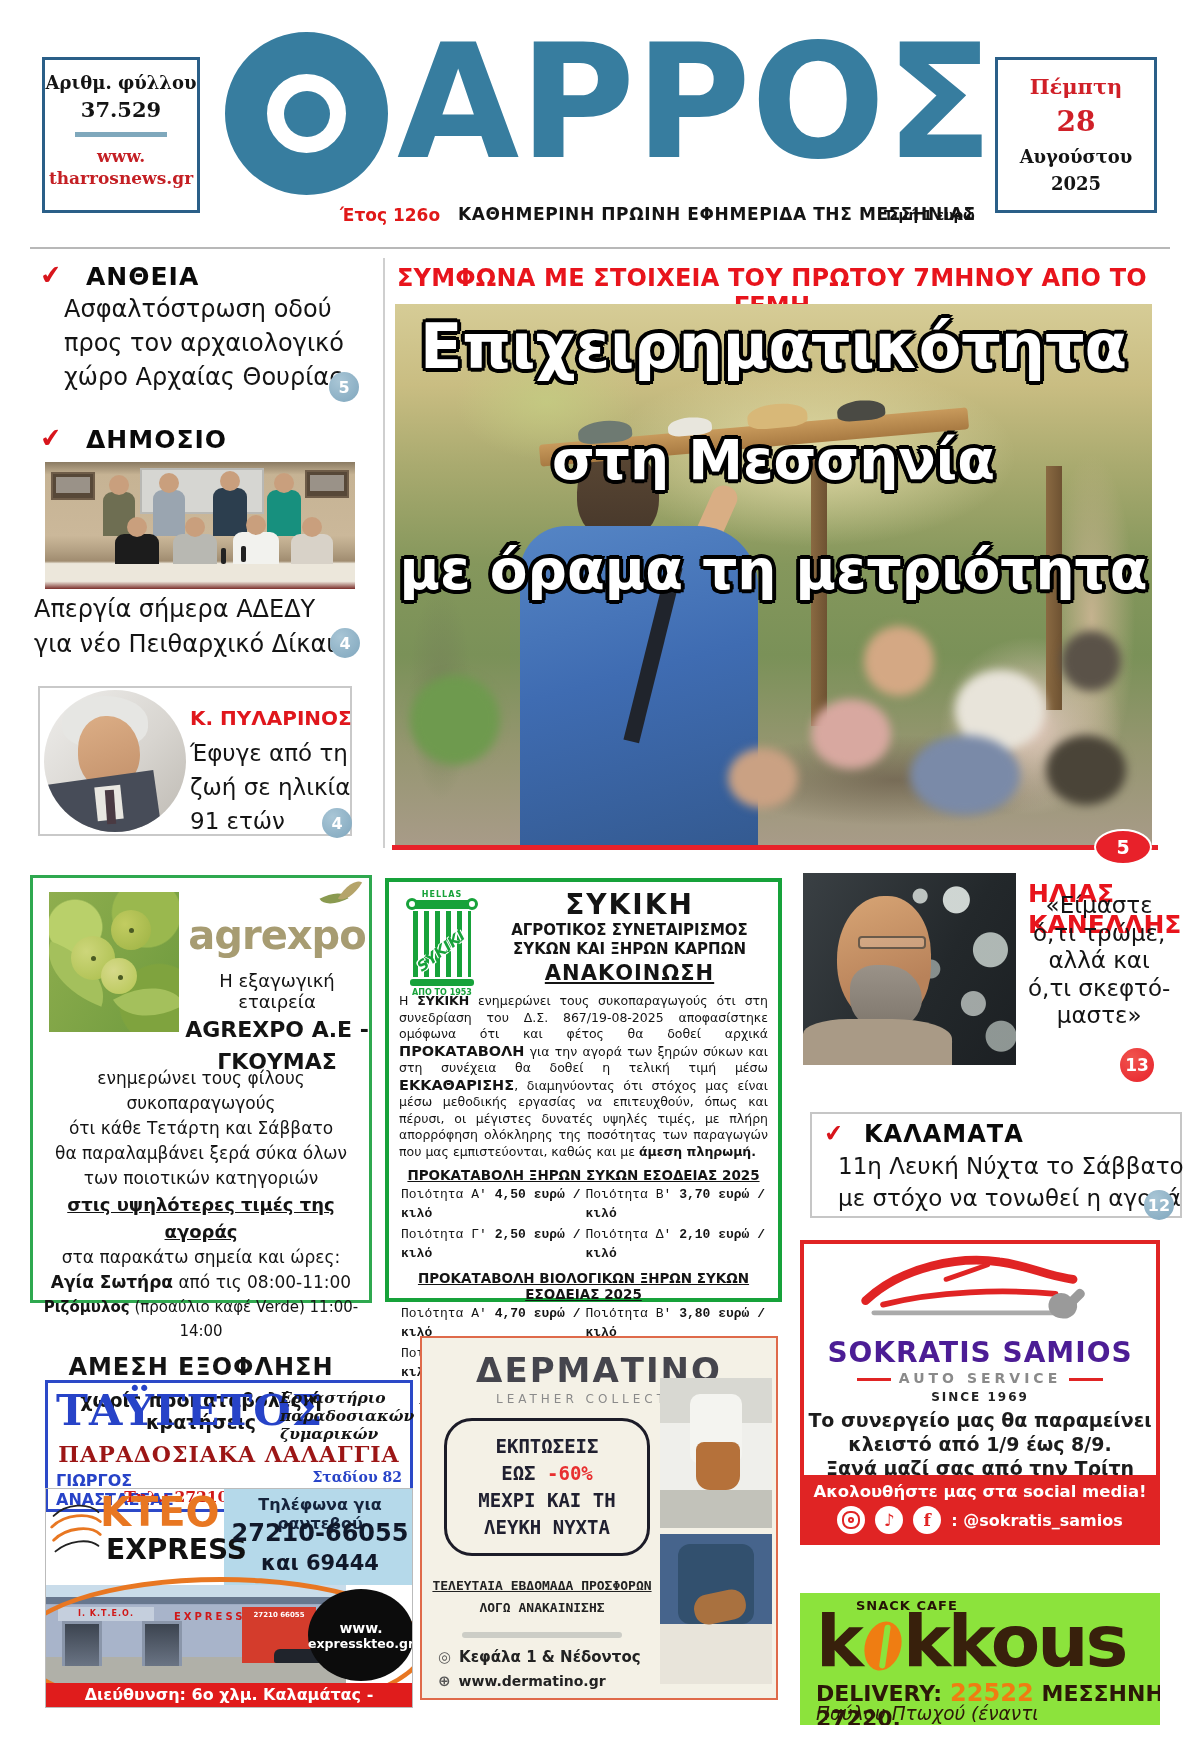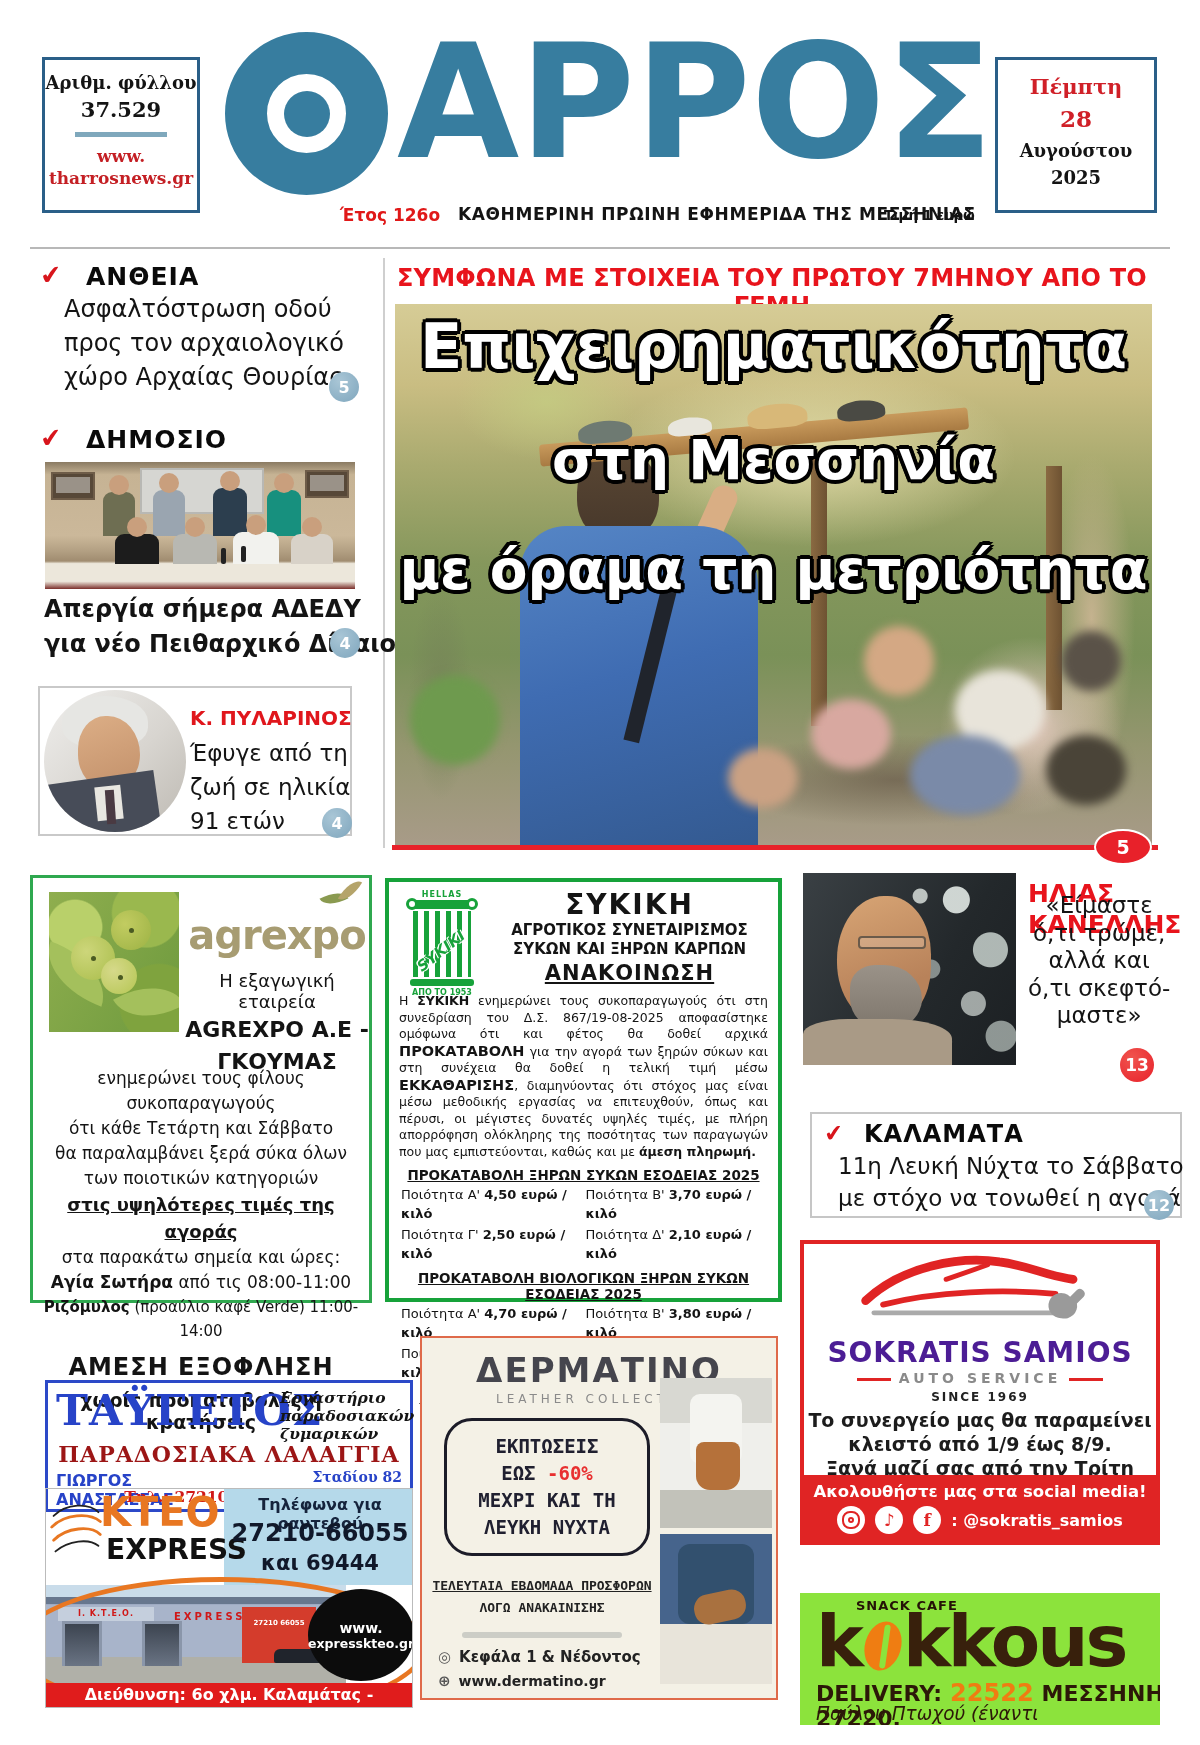--- a/index.html
+++ b/index.html
@@ -17,41 +17,41 @@
   #mast{position:absolute;left:225px;top:22px;height:185px;}
   #theta{position:absolute;left:0;top:10px;width:163px;height:163px;border-radius:50%;
          border:42px solid #377d9f;box-sizing:border-box;background:#fff;}
   #theta::after{content:"";position:absolute;left:50%;top:50%;width:46px;height:46px;margin:-23px 0 0 -23px;
          border-radius:50%;background:#377d9f;}
   #mast-text{position:absolute;left:172px;top:-14px;font-size:158px;line-height:1.2;font-weight:bold;
          color:#377d9f;letter-spacing:0px;}
   #date-box{position:absolute;left:995px;top:57px;width:162px;height:156px;border:3px solid #2a5f88;
             box-sizing:border-box;text-align:center;font-family:"DejaVu Serif",serif;font-weight:bold;}
   #date-box .d1{font-size:21px;color:#d02028;margin-top:14px;}
-  #date-box .d2{font-size:23px;color:#d02028;margin-top:6px;}
+  #date-box .d2{font-size:28px;color:#d02028;margin-top:6px;}
   #date-box .d3{font-size:18px;margin-top:8px;}
   #date-box .d4{font-size:18px;margin-top:6px;}
   #etos{position:absolute;left:340px;top:205px;font-size:17px;font-weight:bold;color:#e01818;}
   #subtitle{position:absolute;left:458px;top:204px;font-size:17px;font-weight:bold;letter-spacing:.6px;}
   #price{position:absolute;left:884px;top:207px;font-size:13.5px;font-weight:bold;}
   #header-rule{position:absolute;left:30px;top:247px;width:1140px;height:2px;background:#b8b8b8;}
   #vdiv{position:absolute;left:383px;top:258px;width:2px;height:590px;background:#cfcfcf;}
 
   
   .check{position:absolute;font-size:26px;font-weight:bold;color:#d8151c;transform:rotate(-6deg);}
   .tag{position:absolute;font-size:25px;font-weight:bold;letter-spacing:1px;color:#0a0a0a;}
   .pbadge{position:absolute;width:30px;height:30px;border-radius:50%;color:#fff;font-weight:bold;
           font-size:16px;display:flex;align-items:center;justify-content:center;
           background:radial-gradient(circle at 35% 30%,#a9c6d6,#7fa6bd);}
   .pbadge.red{background:radial-gradient(circle at 35% 30%,#f0544e,#e8212a);width:34px;height:34px;font-size:17px;}
   .hl{font-size:24px;line-height:34px;color:#141414;}
 
   
   #antheia-lines{position:absolute;left:64px;top:292px;}
-  #dimosio-lines{position:absolute;left:44px;top:592px;font-weight:bold;}
+  #dimosio-lines{position:absolute;left:34px;top:592px;}
   #dimosio-lines .hl{line-height:35px;}
 
   #dimosio-photo{position:absolute;left:45px;top:462px;width:310px;height:127px;overflow:hidden;
     background:linear-gradient(180deg,#8a7a62 0%,#c6b394 10%,#cbb89a 58%,#b3a083 70%,#a08c70 78%,#ece7db 80%,#ece7db 94%,#7a2e2a 100%);}
   #dimosio-photo .frame{position:absolute;width:44px;height:28px;background:#574838;border:2px solid #6e5c48;box-sizing:border-box;}
   #dimosio-photo .frame i{display:block;margin:3px;height:16px;background:#9a9288;}
   #dimosio-photo .board{position:absolute;left:95px;top:6px;width:120px;height:42px;background:#d6d6d2;border:2px solid #b8b8b4;}
   #dimosio-photo .p{position:absolute;border-radius:9px 9px 0 0;}
   #dimosio-photo .p::before{content:"";position:absolute;top:-17px;left:50%;margin-left:-10px;width:20px;height:20px;border-radius:50%;background:#c99f7d;}
   #dimosio-photo .mic{position:absolute;width:5px;height:16px;background:#222;border-radius:2px;}
@@ -141,21 +141,21 @@
       font-style:italic;font-weight:bold;color:#17a23a;text-shadow:1px 1px 0 #fff,-1px -1px 0 #fff;}
   #syk-logo .base{width:64px;height:7px;background:#17a23a;border-radius:3px;margin:2px auto 0 auto;}
   #syk-logo .lb{font-size:8px;font-weight:bold;color:#17a23a;margin-top:2px;}
   #syk-head{margin-left:92px;text-align:center;}
   #syk-head .t{font-size:28px;font-weight:bold;letter-spacing:2px;}
   #syk-head .s{font-size:15px;font-weight:bold;line-height:19px;}
   #syk-head .a{font-size:21px;font-weight:bold;text-decoration:underline;margin-top:2px;letter-spacing:1px;}
   #syk-para{margin-top:8px;font-size:12.5px;line-height:16.5px;text-align:justify;}
   #syk-para .big{font-size:14.5px;}
   .syk-ttl{text-align:center;font-weight:bold;font-size:13.5px;text-decoration:underline;margin-top:7px;}
-  .syk-row{display:flex;font-size:13px;line-height:19px;margin-top:2px;}
+  .syk-row{display:flex;font-size:13px;line-height:19px;margin-top:2px;font-family:Liberation Mono, monospace;}
   .syk-cell{width:50%;padding-left:2px;}
   .syk-center{text-align:center;font-size:14px;margin-top:4px;}
 
   
   #kan-photo{position:absolute;left:803px;top:873px;width:213px;height:192px;overflow:hidden;background:
      radial-gradient(circle at 72% 14%,rgba(225,232,228,.9) 0 13px,transparent 14px),
      radial-gradient(circle at 88% 40%,rgba(210,220,215,.8) 0 17px,transparent 18px),
      radial-gradient(circle at 60% 50%,rgba(200,210,205,.6) 0 9px,transparent 10px),
      radial-gradient(circle at 80% 68%,rgba(215,222,218,.7) 0 12px,transparent 13px),
      radial-gradient(circle at 55% 12%,rgba(225,232,228,.8) 0 7px,transparent 8px),
@@ -193,21 +193,21 @@
   #kteo .brand2{position:absolute;left:60px;top:44px;font-size:28px;font-weight:bold;color:#111;}
   #kteo .plabel{position:absolute;left:184px;top:6px;width:180px;text-align:center;font-size:16px;font-weight:bold;color:#15233c;}
   #kteo .p1{position:absolute;left:184px;top:30px;width:180px;text-align:center;font-size:24px;font-weight:bold;color:#10182a;}
   #kteo .p2{position:absolute;left:184px;top:62px;width:180px;text-align:center;font-size:21px;font-weight:bold;color:#10182a;}
   #kteo-photo{position:absolute;left:0;top:96px;width:300px;height:100px;overflow:hidden;background:linear-gradient(180deg,#c9dcea 0 14%,#9daac2 14% 20%,#a8b4ca 20% 72%,#b0b0a8 72% 100%);}
   #kteo-photo .roof{position:absolute;left:0;top:12px;width:100%;height:7px;background:#67778e;}
   #kteo-photo .sign1{position:absolute;left:12px;top:22px;width:96px;height:14px;background:#c5cfdd;color:#d01818;
        font-size:8px;font-weight:bold;text-align:center;line-height:14px;letter-spacing:1px;}
   #kteo-photo .sign2{position:absolute;left:128px;top:26px;color:#d01818;font-size:10px;font-weight:bold;letter-spacing:3px;}
   #kteo-photo .bay{position:absolute;top:36px;width:34px;height:42px;background:linear-gradient(180deg,#3c4450,#6a7484);border:3px solid #8a96aa;border-bottom:none;}
-  #kteo-photo .red{position:absolute;left:196px;top:22px;width:74px;height:56px;background:#d43c2c;color:#fff;font-size:7px;font-weight:bold;text-align:center;padding-top:12px;box-sizing:border-box;}
+  #kteo-photo .red{position:absolute;left:196px;top:22px;width:74px;height:56px;background:#d43c2c;color:#fff;font-size:7px;font-weight:bold;text-align:center;padding-top:4px;box-sizing:border-box;}
   #kteo-photo .car{position:absolute;left:228px;top:64px;width:52px;height:14px;background:#20242c;border-radius:6px 10px 2px 2px;}
   #kteo .swoosh{position:absolute;left:-30px;top:88px;width:400px;height:130px;border:5px solid #e87722;border-radius:50%;pointer-events:none;}
   #kteo .blob{position:absolute;left:262px;top:100px;width:106px;height:92px;background:#0c0c0c;border-radius:50%;
       color:#fff;text-align:center;font-weight:bold;display:flex;flex-direction:column;justify-content:center;}
   #kteo .blob .w1{font-size:14px;} #kteo .blob .w2{font-size:12.5px;}
   #kteo .redbar{position:absolute;left:0;bottom:0;width:100%;height:24px;background:#e01c1c;color:#fff;
       font-size:16px;font-weight:bold;text-align:center;line-height:24px;}
 
   
   #derm{position:absolute;left:420px;top:1336px;width:358px;height:364px;border:2px solid #df6a4a;

